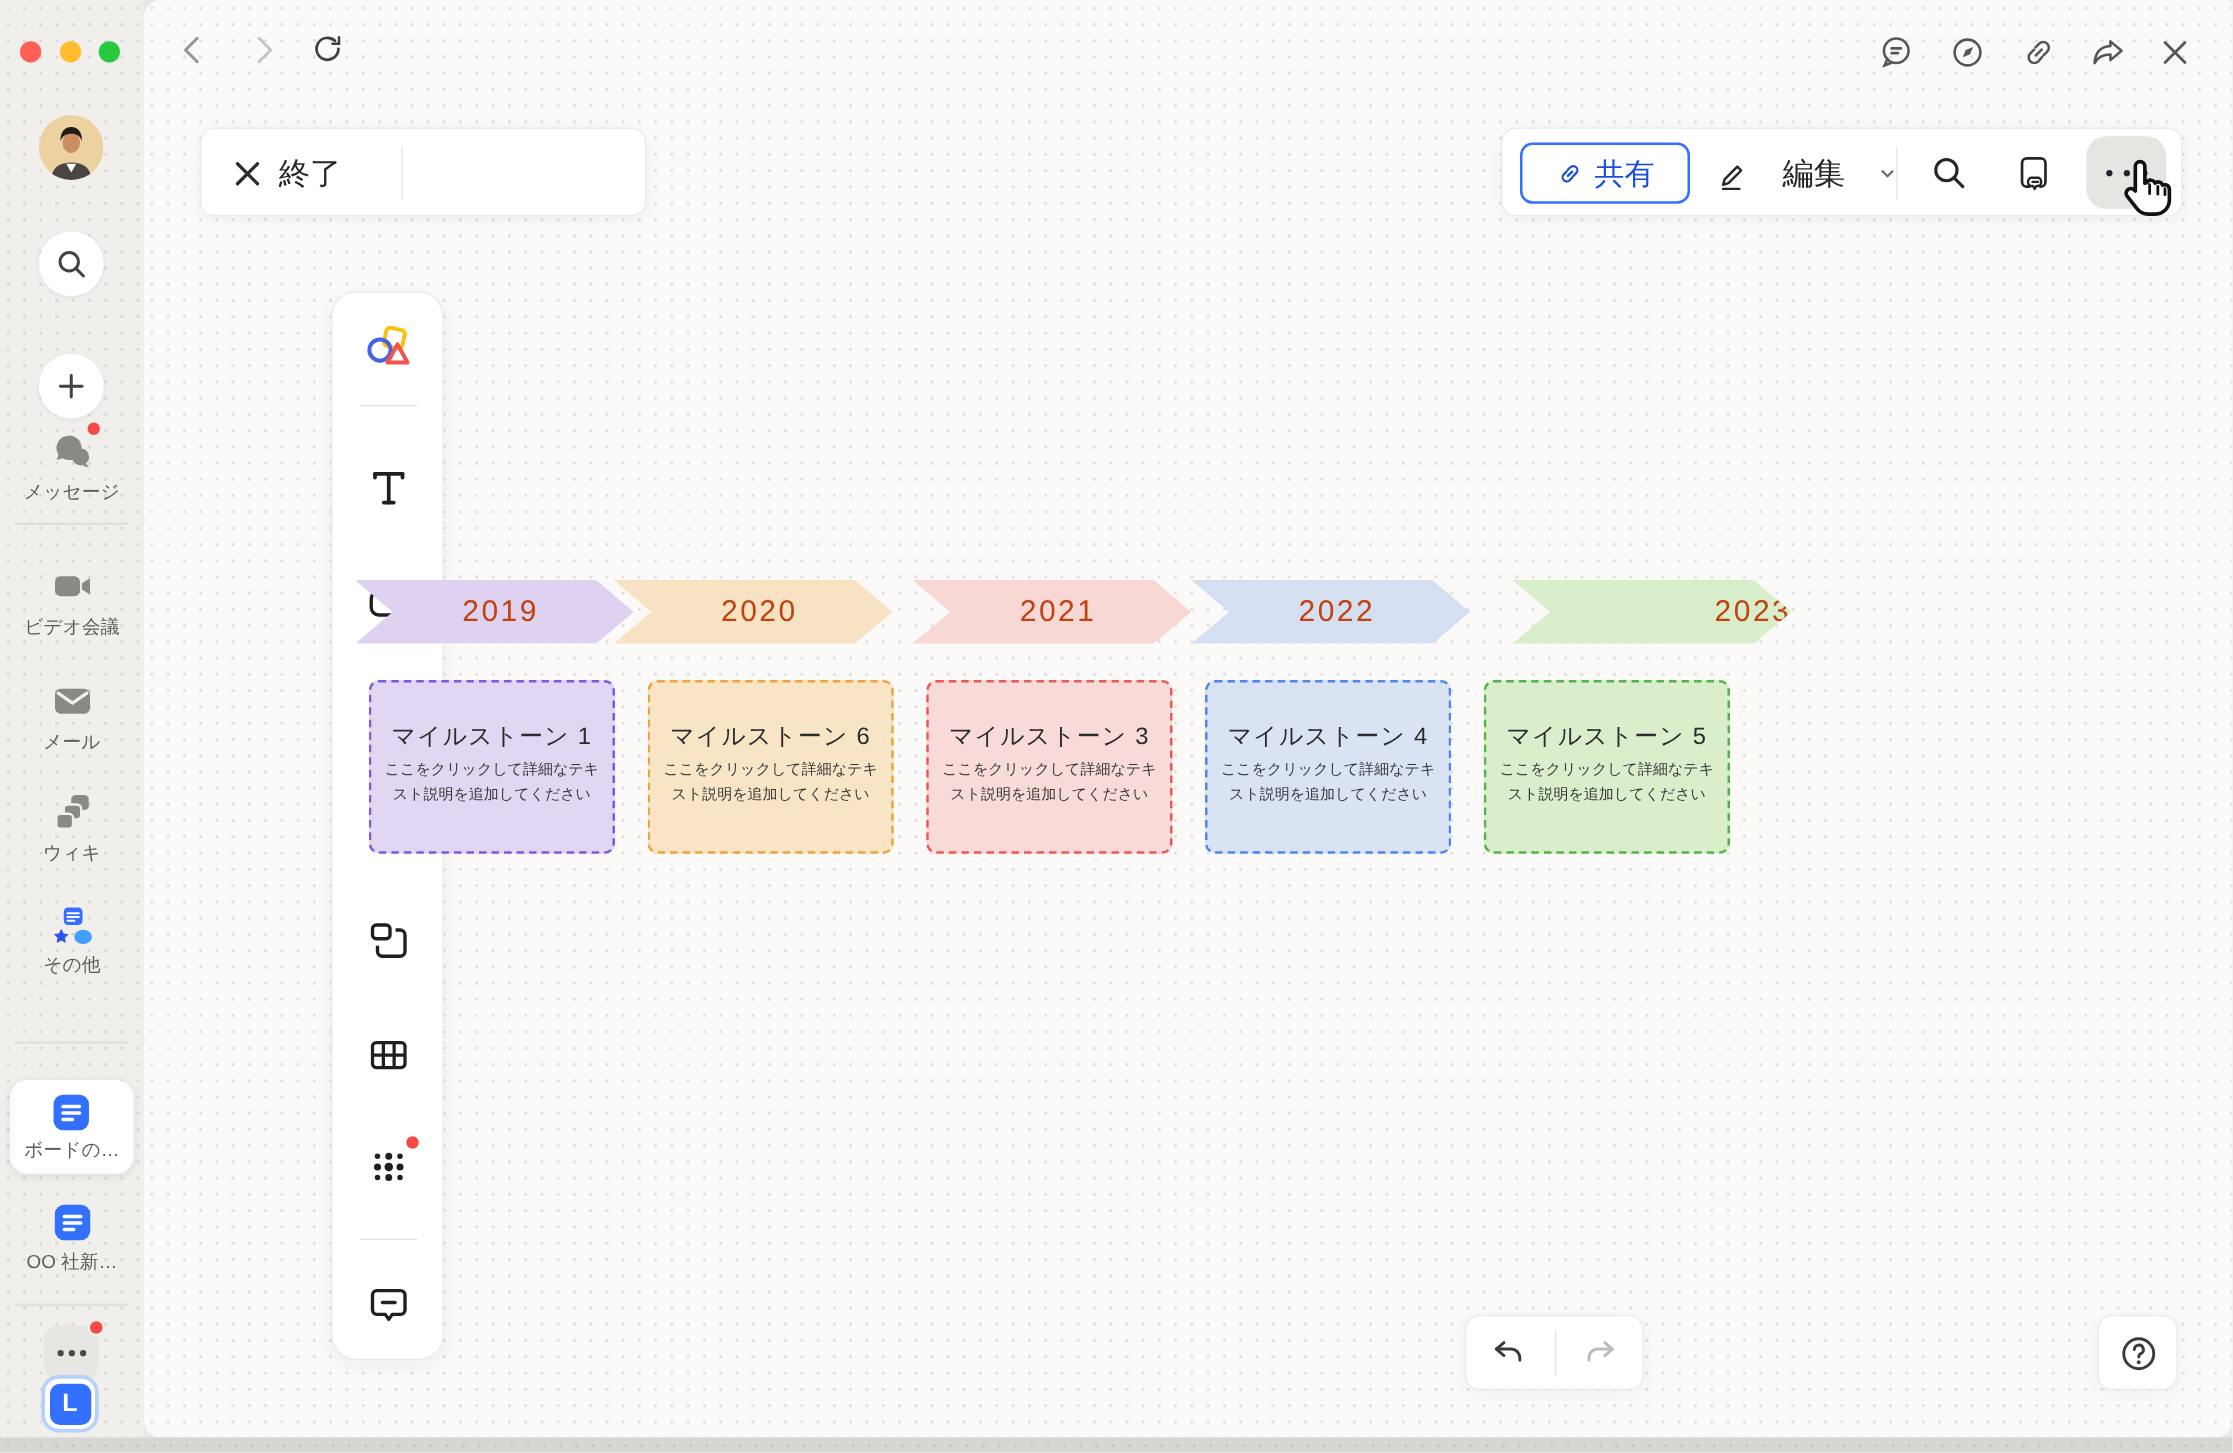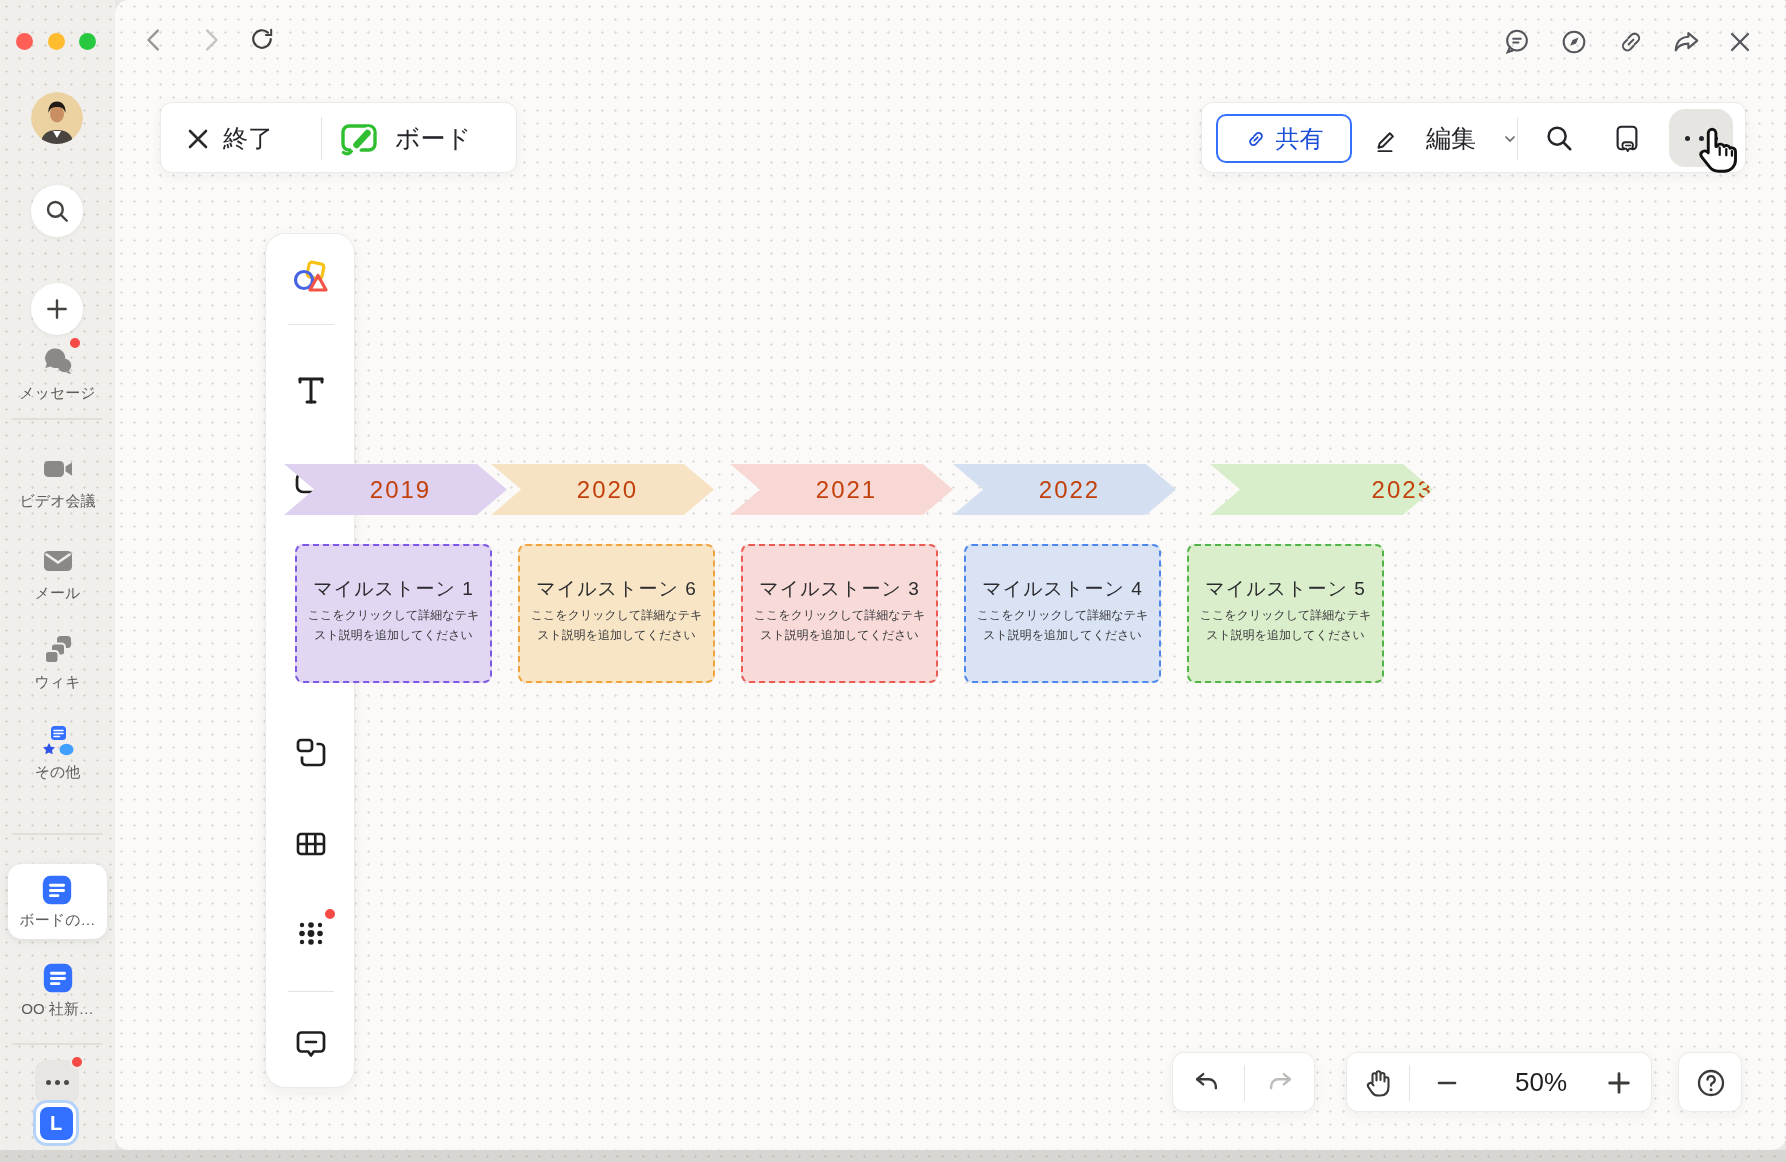--- a/index.html
+++ b/index.html
@@ -253,31 +253,20 @@
     <div class="card" style="left:45px; top:102px; width:357px; height:71px;text-align:center;">
       <div style="position:absolute; left:25px; top:0; height:71px; display:flex; align-items:center; gap:13px; cursor:pointer;">
         <span style="color:#2b2b2b;">
           <svg width="24" height="24" viewBox="0 0 24 24" fill="none" stroke="currentColor" stroke-width="2.6" stroke-linecap="round">
               <path d="M4 4l16 16M20 4 4 20"></path>
             </svg>
         </span>
         <span class="toolbar-text">終了</span>
       </div>
       <div class="v-divider" style="left:160px; top:14px; height:43px;"></div>
-      <div style="position:absolute; left:178px; top:0; height:71px; display:flex; align-items:center; gap:16px; cursor:pointer;">
-        <span style="color:#2fbe2f;">
-          <svg width="40" height="40" viewBox="0 0 40 40" fill="none" stroke="currentColor" stroke-width="3.4" stroke-linecap="round" stroke-linejoin="round">
-            <path d="M13 31h-3a6 6 0 0 1-6-6V13a6 6 0 0 1 6-6h20a6 6 0 0 1 6 6v12a6 6 0 0 1-6 6h-8"></path>
-            <path d="M4.5 33.5c3 2.2 6 1.8 8-1.6"></path>
-            <path d="M16.5 27 29 13.5" stroke="#fff" stroke-width="11"></path>
-            <path d="M17.5 26 28.5 14" stroke-width="6.4"></path>
-          </svg>
-        </span>
-        <span class="toolbar-text">ボード</span>
-      </div>
     </div>
 
     <div class="card" style="left:1086px; top:102px; width:545px; height:71px;">
       <div class="share-btn" style="color: #1d4ed8; border-color: rgb(51, 112, 255);">
         <span>
           <svg width="22" height="22" viewBox="0 0 32 32" fill="none" stroke="currentColor" stroke-width="2.6" stroke-linecap="round">
               <path d="m13.5 18.5 5-5"></path>
               <path d="M12 13.5 8.8 16.7a4.8 4.8 0 0 0 6.8 6.8L18.8 20"></path>
               <path d="M20 18.5l3.2-3.2a4.8 4.8 0 0 0-6.8-6.8L13.2 11.7"></path>
             </svg>
@@ -467,45 +456,20 @@
       <div class="ctl-icon" style="left:93px; top:15px; color:#bdbbb7;">
         <span>
             <svg width="30" height="30" viewBox="0 0 32 32" fill="none" stroke="currentColor" stroke-width="2.5" stroke-linecap="round" stroke-linejoin="round">
               <path d="M19 6.5 25.5 12 19 17.5"></path>
               <path d="M25.5 12H13a7.5 7.5 0 0 0-7.5 7.5v2"></path>
             </svg>
           </span>
       </div>
     </div>
 
-    <div class="card" style="left:1231px; top:1052px; width:306px; height:60px;">
-      <div class="ctl-icon" style="left:15px; top:14px;">
-        <span>
-          <svg width="32" height="32" viewBox="0 0 32 32" fill="none" stroke="currentColor" stroke-width="2.1" stroke-linecap="round" stroke-linejoin="round">
-            <path d="M10.5 16V8.2a2 2 0 0 1 4 0V13.5M14.5 13V6.2a2 2 0 0 1 4 0V13M18.5 13V8a2 2 0 0 1 4 0v6.5M22.5 14.5v-2.3a2 2 0 0 1 4 0v7.3c0 6-3.2 9-8.2 9h-2.1c-2.9 0-4.8-1-6.4-3.4l-3.4-5c-.9-1.4-.5-2.9.7-3.7 1.1-.7 2.5-.4 3.3.6l1.1 1.5"></path>
-          </svg>
-        </span>
-      </div>
-      <div class="v-divider" style="left:62px; top:12px; height:36px;"></div>
-      <div class="ctl-icon" style="left:88px; top:18px;">
-        <span>
-            <svg width="24" height="24" viewBox="0 0 24 24" fill="none" stroke="currentColor" stroke-width="2.6" stroke-linecap="round">
-              <path d="M4 12h16"></path>
-            </svg>
-          </span>
-      </div>
-      <div id="zoom-label">50%</div>
-      <div class="ctl-icon" style="left:258px; top:16px;">
-        <span>
-            <svg width="28" height="28" viewBox="0 0 24 24" fill="none" stroke="currentColor" stroke-width="2.4" stroke-linecap="round">
-              <path d="M12 4v16M4 12h16"></path>
-            </svg>
-          </span>
-      </div>
-    </div>
 
     <div class="card" style="left:1563px; top:1052px; width:64px; height:60px;">
       <div class="ctl-icon" style="left:15px; top:13px;">
         <span>
           <svg width="34" height="34" viewBox="0 0 34 34" fill="none" stroke="currentColor" stroke-width="2.3" stroke-linecap="round">
               <circle cx="17" cy="17" r="12"></circle>
               <path d="M13.5 13.7a3.6 3.6 0 1 1 5.2 3.2c-1.2.6-1.7 1.3-1.7 2.7"></path>
               <circle cx="17" cy="23.7" r="1.5" fill="currentColor" stroke="none"></circle>
             </svg>
         </span>

